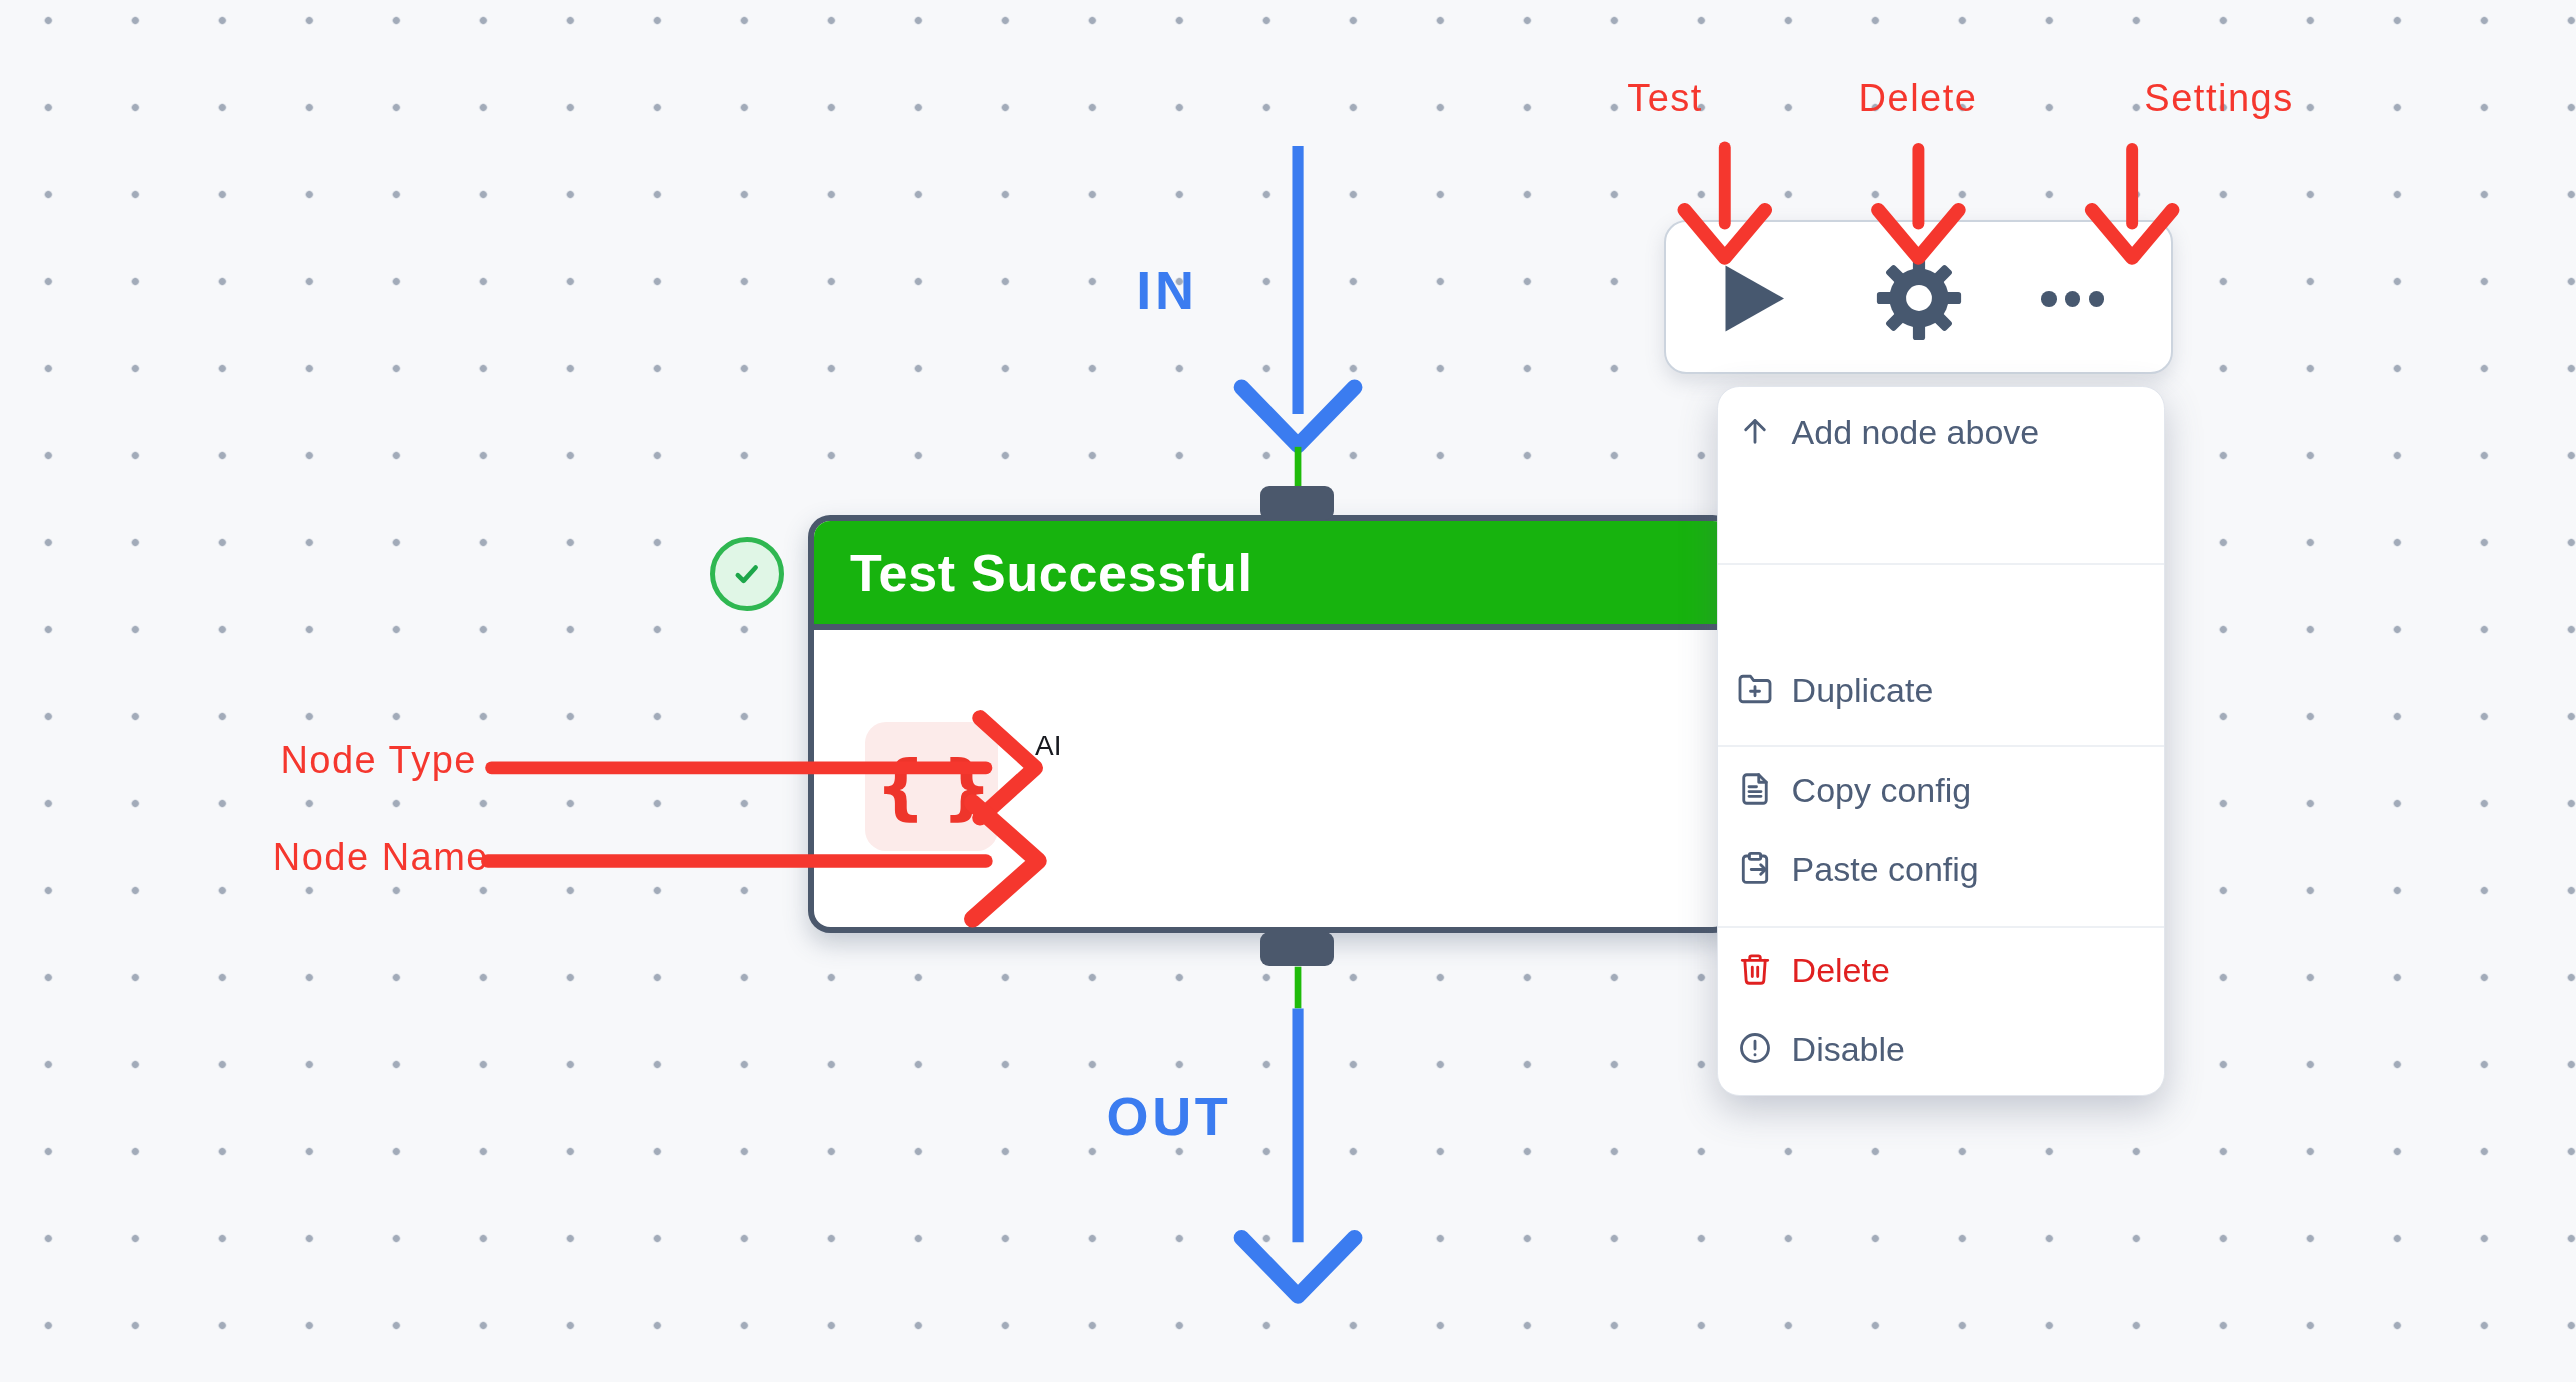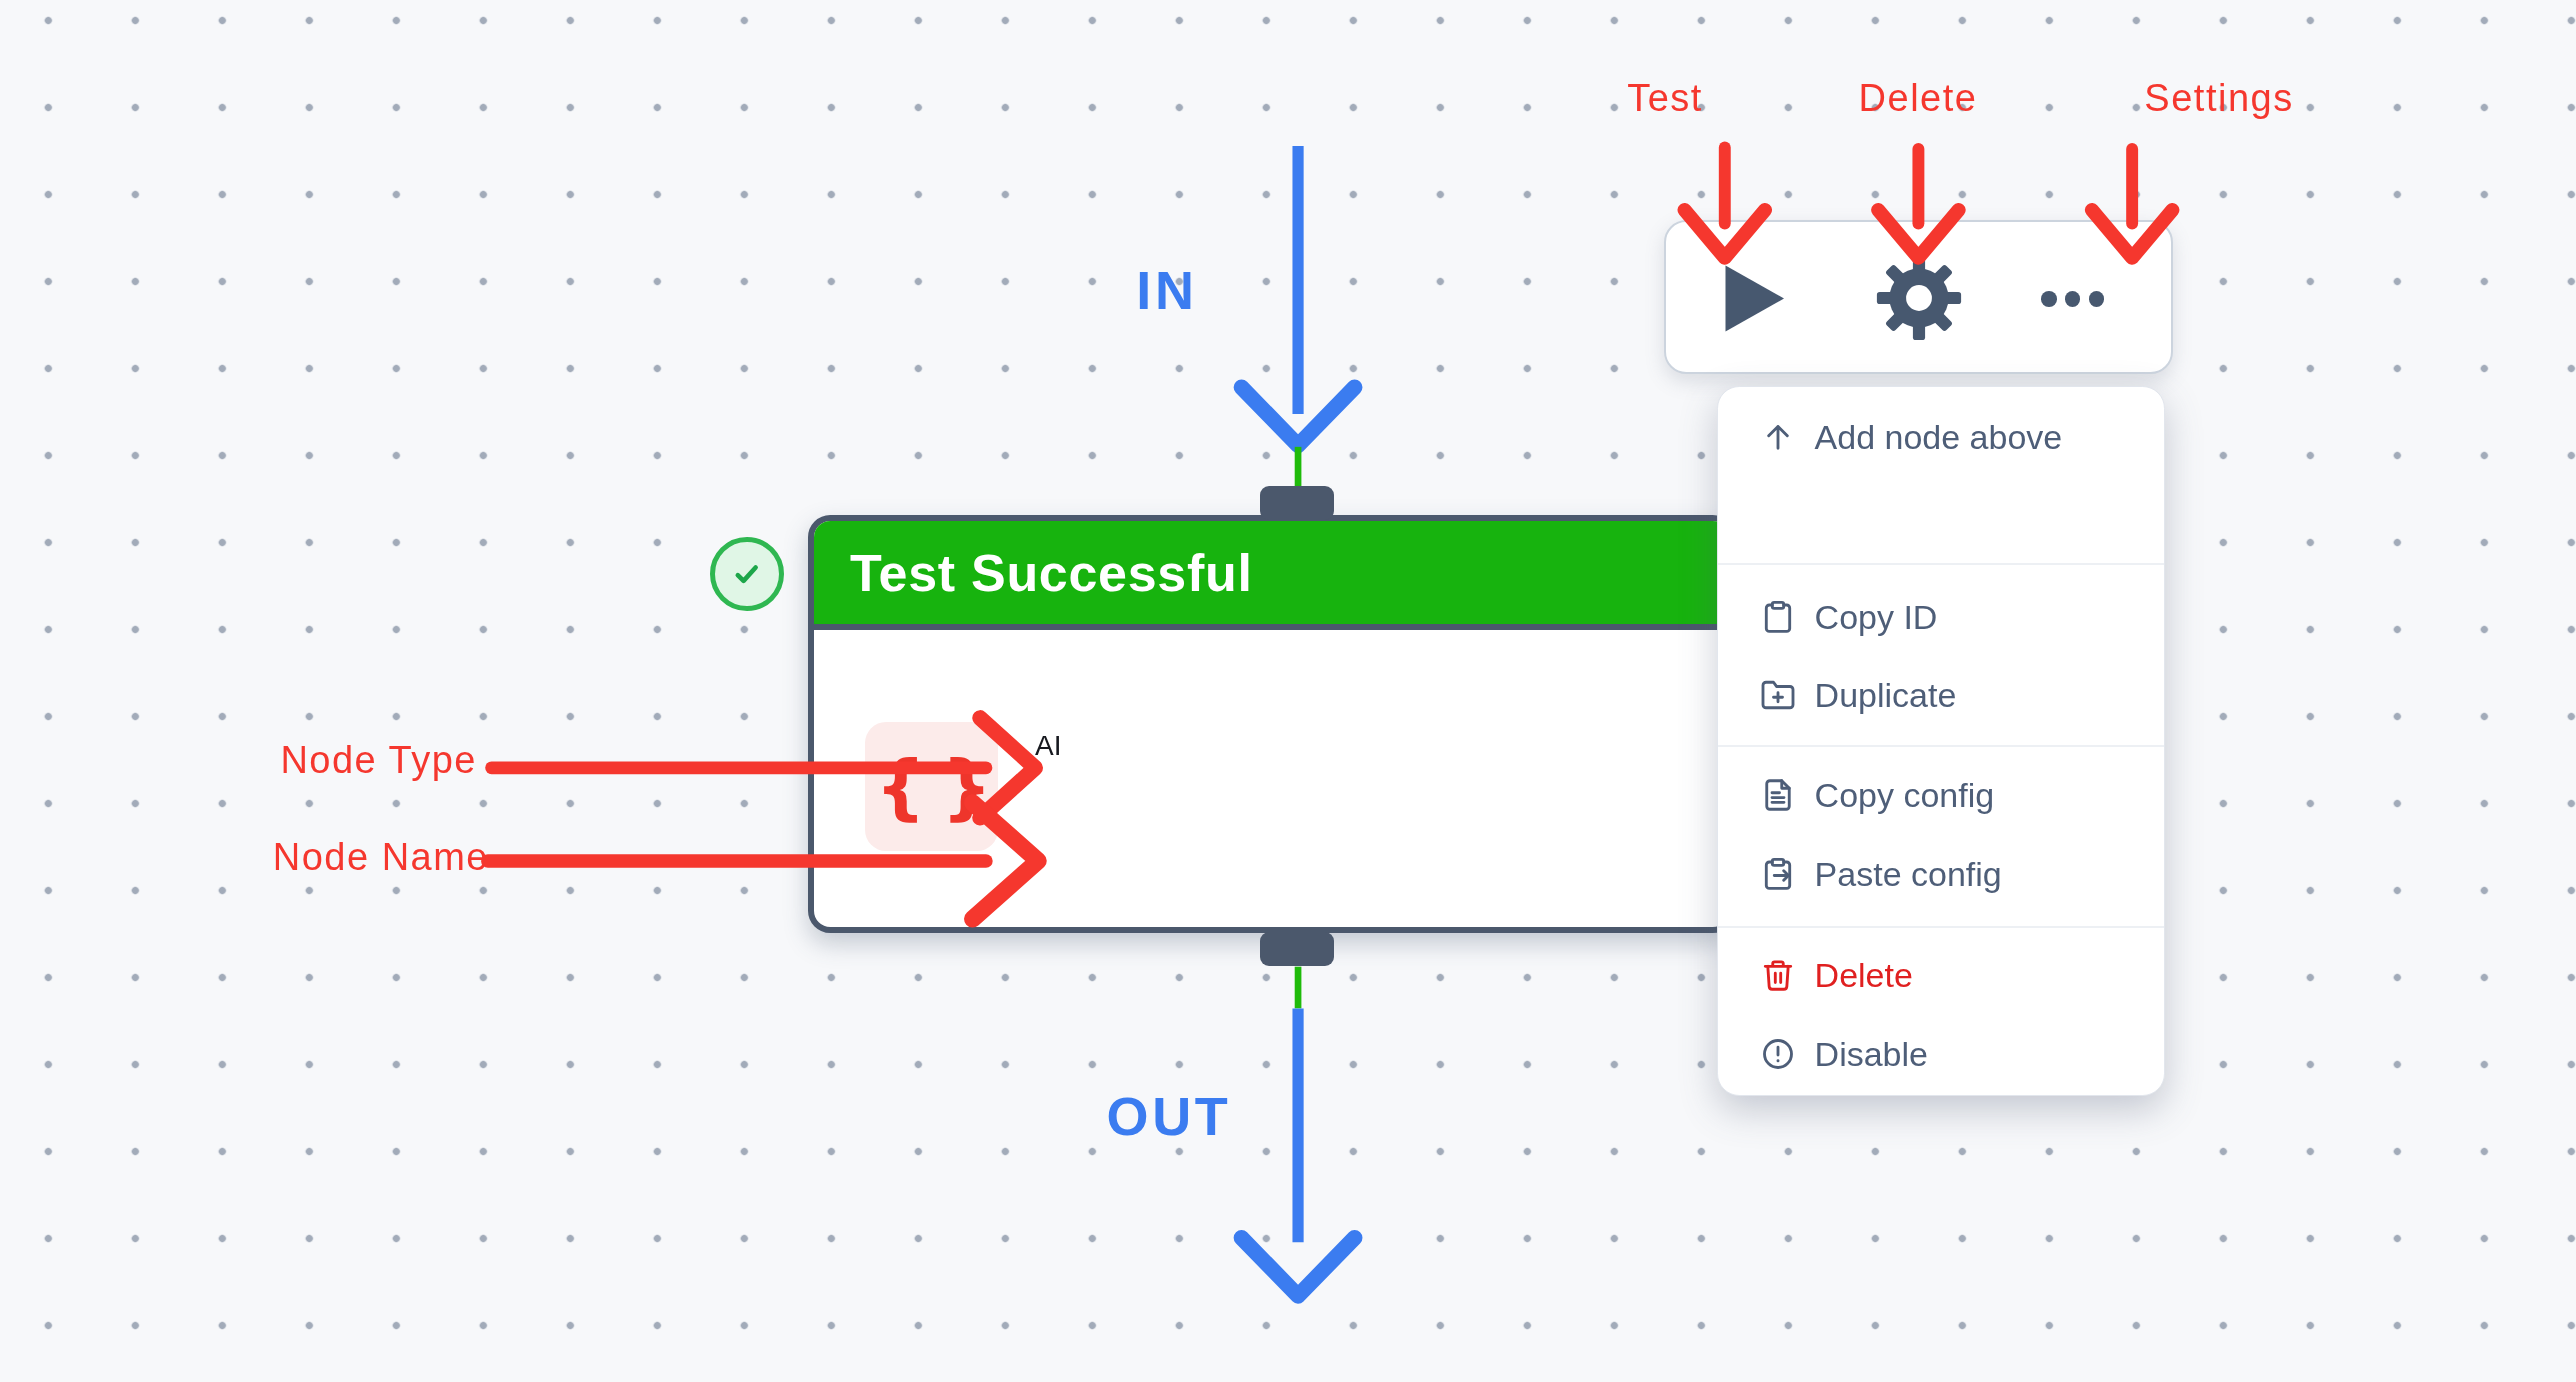--- a/index.html
+++ b/index.html
@@ -64,21 +64,21 @@
   .dot{width:15.6px;height:15.6px;border-radius:50%;background:#47586f;}
 
   
   .menu{
     position:absolute;left:1717px;top:386px;width:448px;height:710px;box-sizing:border-box;
     background:#fff;border:1.5px solid #e2e6ed;border-radius:22.3px;
     box-shadow:0 13.4px 37px rgba(80,90,115,.30);z-index:25;
   }
   .m-item{
     position:absolute;left:0;width:100%;height:48px;box-sizing:border-box;
-    display:flex;align-items:center;gap:18.6px;padding-left:42px;cursor:pointer;
+    display:flex;gap:18.6px;padding-left:19px;cursor:pointer;
   }
   .m-item span{font-size:34px;color:#4e5e78;white-space:nowrap;}
   .m-item.danger span{color:#e02020;}
   .m-icon{width:36px;height:36px;flex:0 0 36px;}
   .m-div{position:absolute;left:0;width:100%;height:2.2px;background:#edf0f4;}
 
   
   .anno-label{
     position:absolute;font-weight:400;color:#f5372e;letter-spacing:1.5px;
     transform:translate(-50%,-50%);font-size:38px;white-space:nowrap;z-index:31;
@@ -164,27 +164,20 @@
     <div class="m-item" style="top:26px">
       <svg class="m-icon" viewBox="0 0 24 24" fill="none" stroke="#4e5e78" stroke-width="1.9" stroke-linecap="round" stroke-linejoin="round">
           <path d="M12 19.5V5M5.8 11.2 12 5l6.2 6.2"></path>
         </svg>
       <span>Add node above</span>
     </div>
 
 
     <div class="m-div" style="top:176px"></div>
 
-    <div class="m-item" style="top:206px">
-      <svg class="m-icon" viewBox="0 0 24 24" fill="none" stroke="#4e5e78" stroke-width="1.9" stroke-linecap="round" stroke-linejoin="round">
-          <rect x="8.2" y="2.2" width="7.6" height="4" rx="1.2"></rect>
-          <path d="M15.8 4h2a2 2 0 0 1 2 2v13.6a2 2 0 0 1-2 2H6.2a2 2 0 0 1-2-2V6a2 2 0 0 1 2-2h2"></path>
-        </svg>
-      <span>Copy ID</span>
-    </div>
 
     <div class="m-item" style="top:284px">
       <svg class="m-icon" viewBox="0 0 24 24" fill="none" stroke="#4e5e78" stroke-width="1.9" stroke-linecap="round" stroke-linejoin="round">
           <path d="M22 18.5a2 2 0 0 1-2 2H4a2 2 0 0 1-2-2V5.5a2 2 0 0 1 2-2h5l2 2.8h9a2 2 0 0 1 2 2z"></path>
           <path d="M12 10.5v6M9 13.5h6"></path>
         </svg>
       <span>Duplicate</span>
     </div>
 
     <div class="m-div" style="top:358px"></div>

